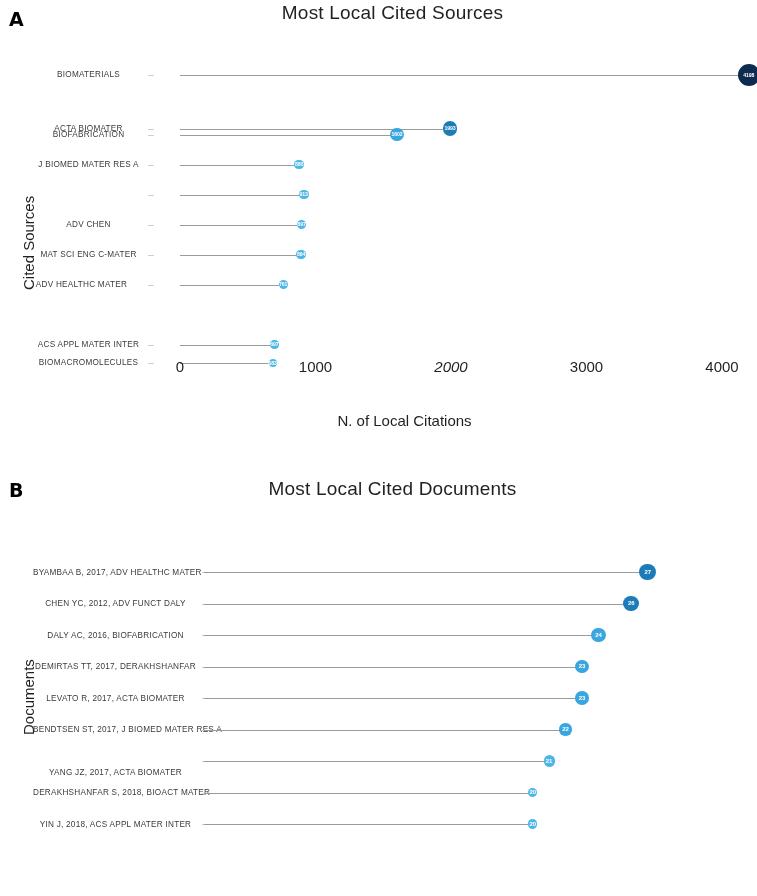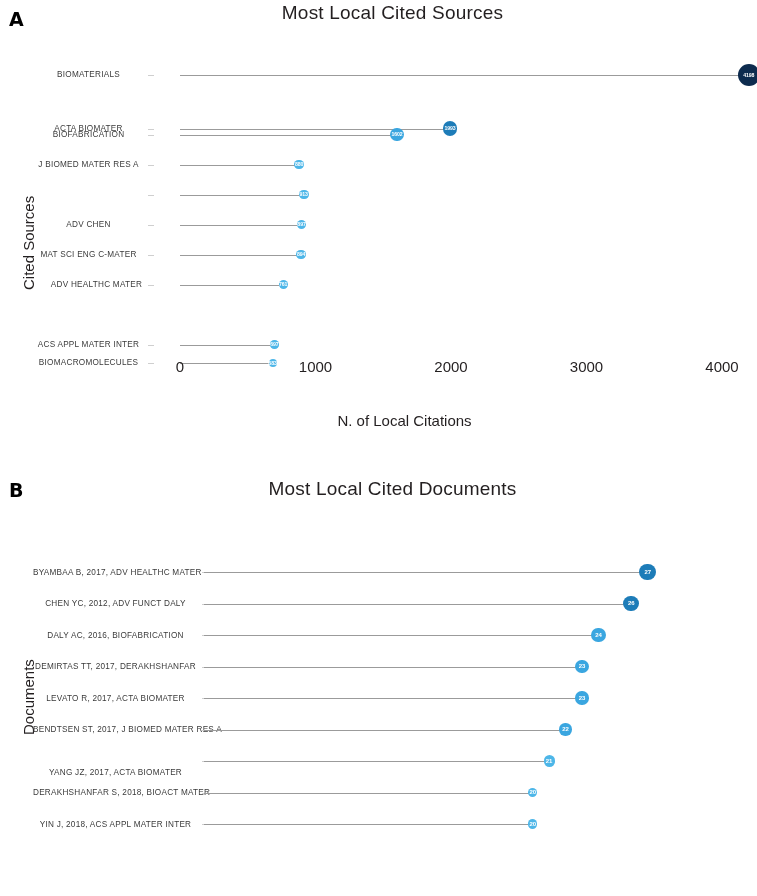--- a/index.html
+++ b/index.html
@@ -188,21 +188,21 @@
           <div class="stem" style="left: 180px; width: 118.83px;"></div>
           <div class="bubble" style="width: 9.86621px; height: 9.86621px; left: 296.61px; top: 7.5669px; background: rgb(77, 182, 232);">897</div>
         </div>
         <div class="row" style="top: 242px;">
           <div class="cat-label" style="left: 33px; width: 111px;">MAT SCI ENG C-MATER</div>
           <div class="tick-stub" style="left: 148px;"></div>
           <div class="stem" style="left: 180px; width: 118.429px;"></div>
           <div class="bubble" style="width: 9.84733px; height: 9.84733px; left: 296.213px; top: 7.57633px; background: rgb(77, 182, 232);">894</div>
         </div>
         <div class="row" style="top: 272px;">
-          <div class="cat-label" style="left: 41px; width: 111px;">ADV HEALTHC MATER</div>
+          <div class="cat-label" style="left: 26px; width: 111px;">ADV HEALTHC MATER</div>
           <div class="tick-stub" style="left: 148px;"></div>
           <div class="stem" style="left: 180px; width: 100.667px;"></div>
           <div class="bubble" style="width: 8.90234px; height: 8.90234px; left: 278.664px; top: 8.04883px; background: rgb(77, 182, 232);">761</div>
         </div>
         <div class="row" style="top: 302px; margin-top: 48px;">
           <div class="cat-label" style="left: 33px; width: 111px;">BIOMACROMOLECULES</div>
           <div class="tick-stub" style="left: 148px;"></div>
           <div class="stem" style="left: 180px; width: 90.3465px;"></div>
           <div class="bubble" style="width: 8px; height: 8px; left: 268.546px; top: 8.5px; background: rgb(77, 182, 232);">683</div>
         </div>
@@ -210,21 +210,21 @@
           <div class="cat-label" style="left: 33px; width: 111px;">ACS APPL MATER INTER</div>
           <div class="tick-stub" style="left: 148px;"></div>
           <div class="stem" style="left: 180px; width: 92.1715px;"></div>
           <div class="bubble" style="width: 8.26198px; height: 8.26198px; left: 270.313px; top: 8.36901px; background: rgb(77, 182, 232);">697</div>
         </div>
       </div>
 
     <div class="xaxis-ticks" id="ticks-a">
         <div class="tick-label" style="left: 180px;">0</div>
         <div class="tick-label" style="left: 315.5px;">1000</div>
-        <div class="tick-label" style="left: 451px;">2000</div>
+        <div class="tick-label" style="left: 451px; font-style: italic;">2000</div>
         <div class="tick-label" style="left: 586.5px;">3000</div>
         <div class="tick-label" style="left: 722px;">4000</div>
       </div>
 
     <div class="x-axis-title">N. of Local Citations</div>
   </section>
 
   <section class="panel" id="panel-b">
     <div class="panel-letter">B</div>
     <div class="panel-title">Most Local Cited Documents</div>

